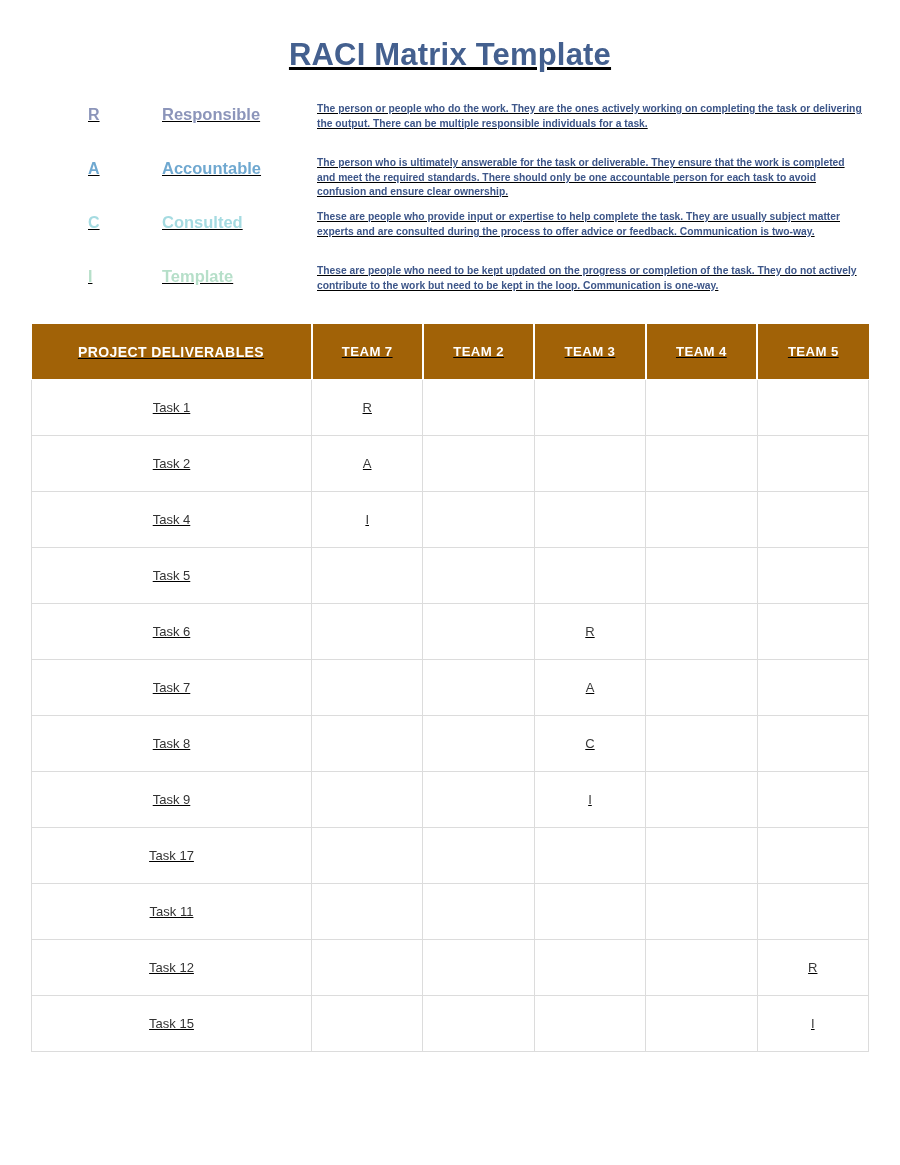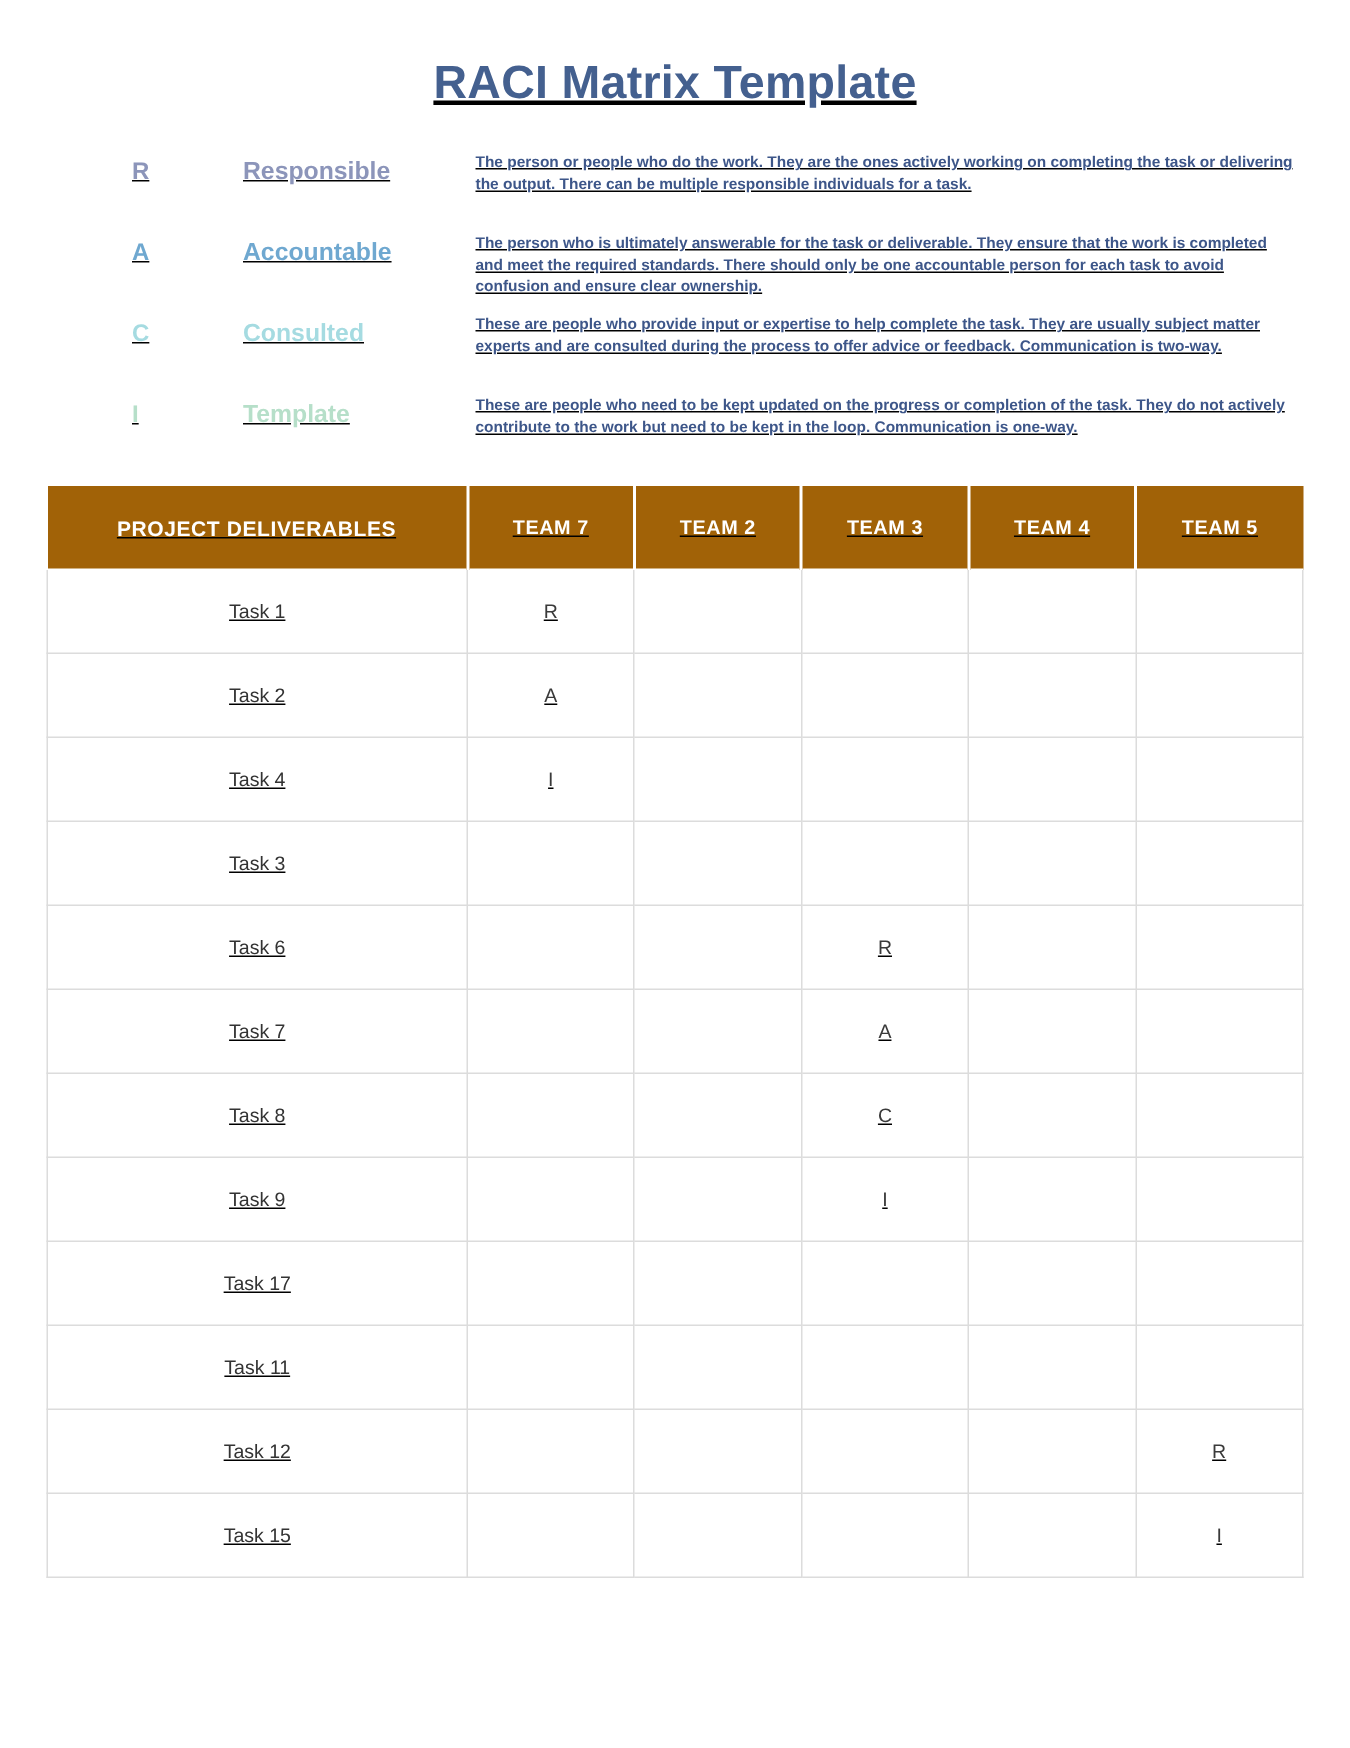--- a/index.html
+++ b/index.html
@@ -199,21 +199,21 @@
           </tr>
           <tr>
             <td class="task-name">Task 4</td>
             <td class="cell-I">I</td>
             <td></td>
             <td></td>
             <td></td>
             <td></td>
           </tr>
           <tr>
-            <td class="task-name">Task 3</td>
+            <td class="task-name">Task 5</td>
             <td></td>
             <td></td>
             <td></td>
             <td></td>
             <td></td>
           </tr>
           <tr>
             <td class="task-name">Task 6</td>
             <td></td>
             <td></td>

